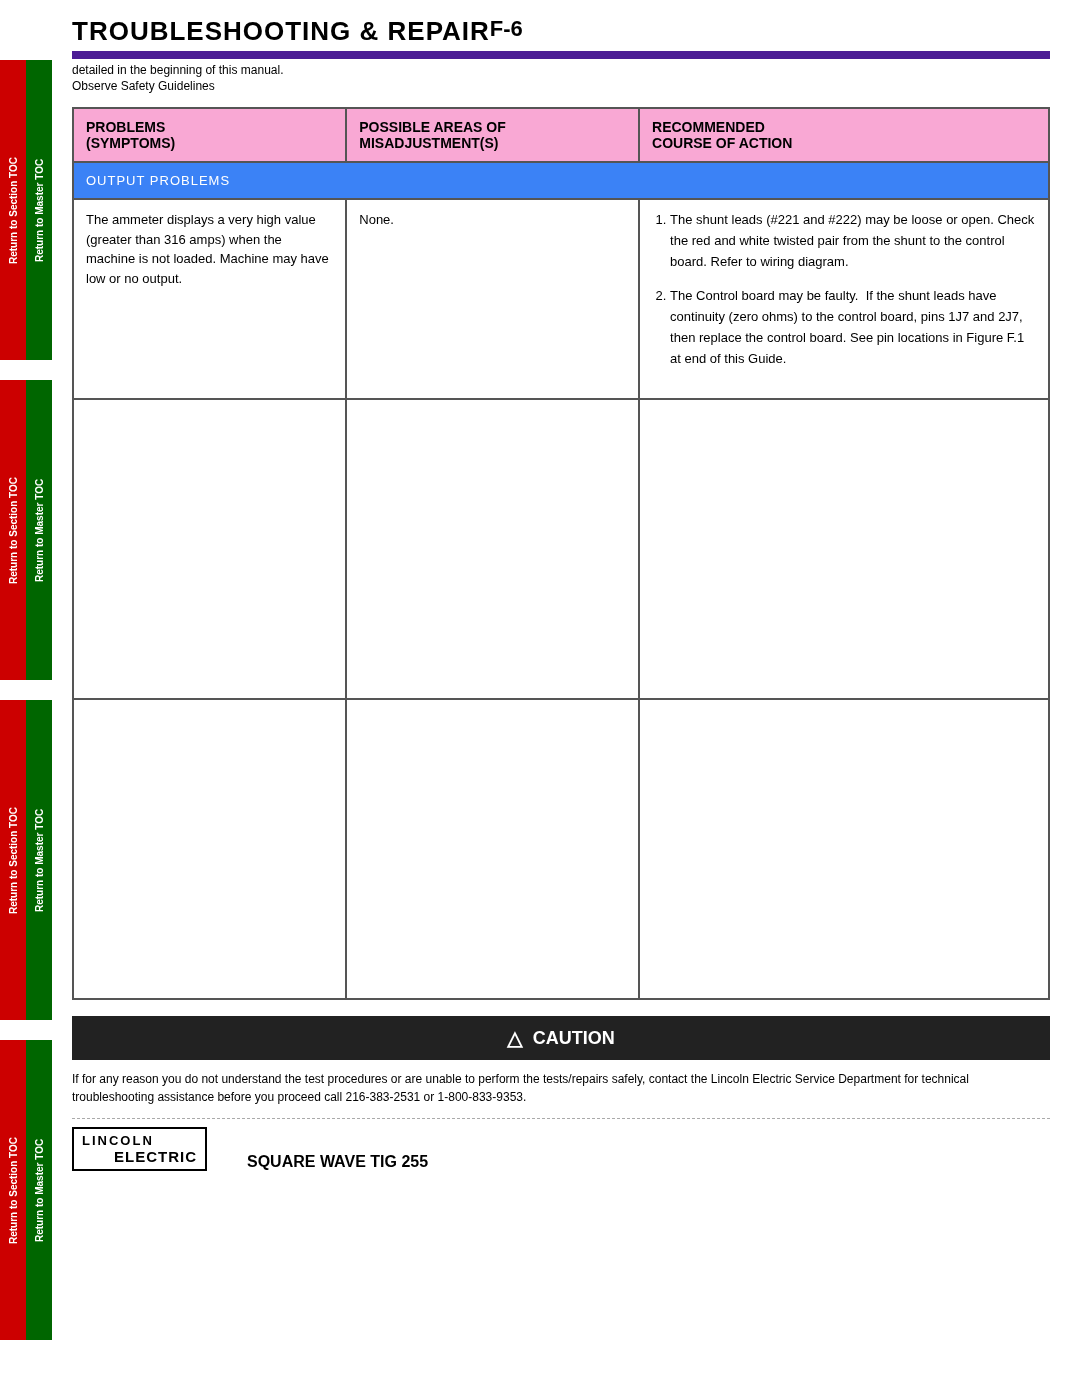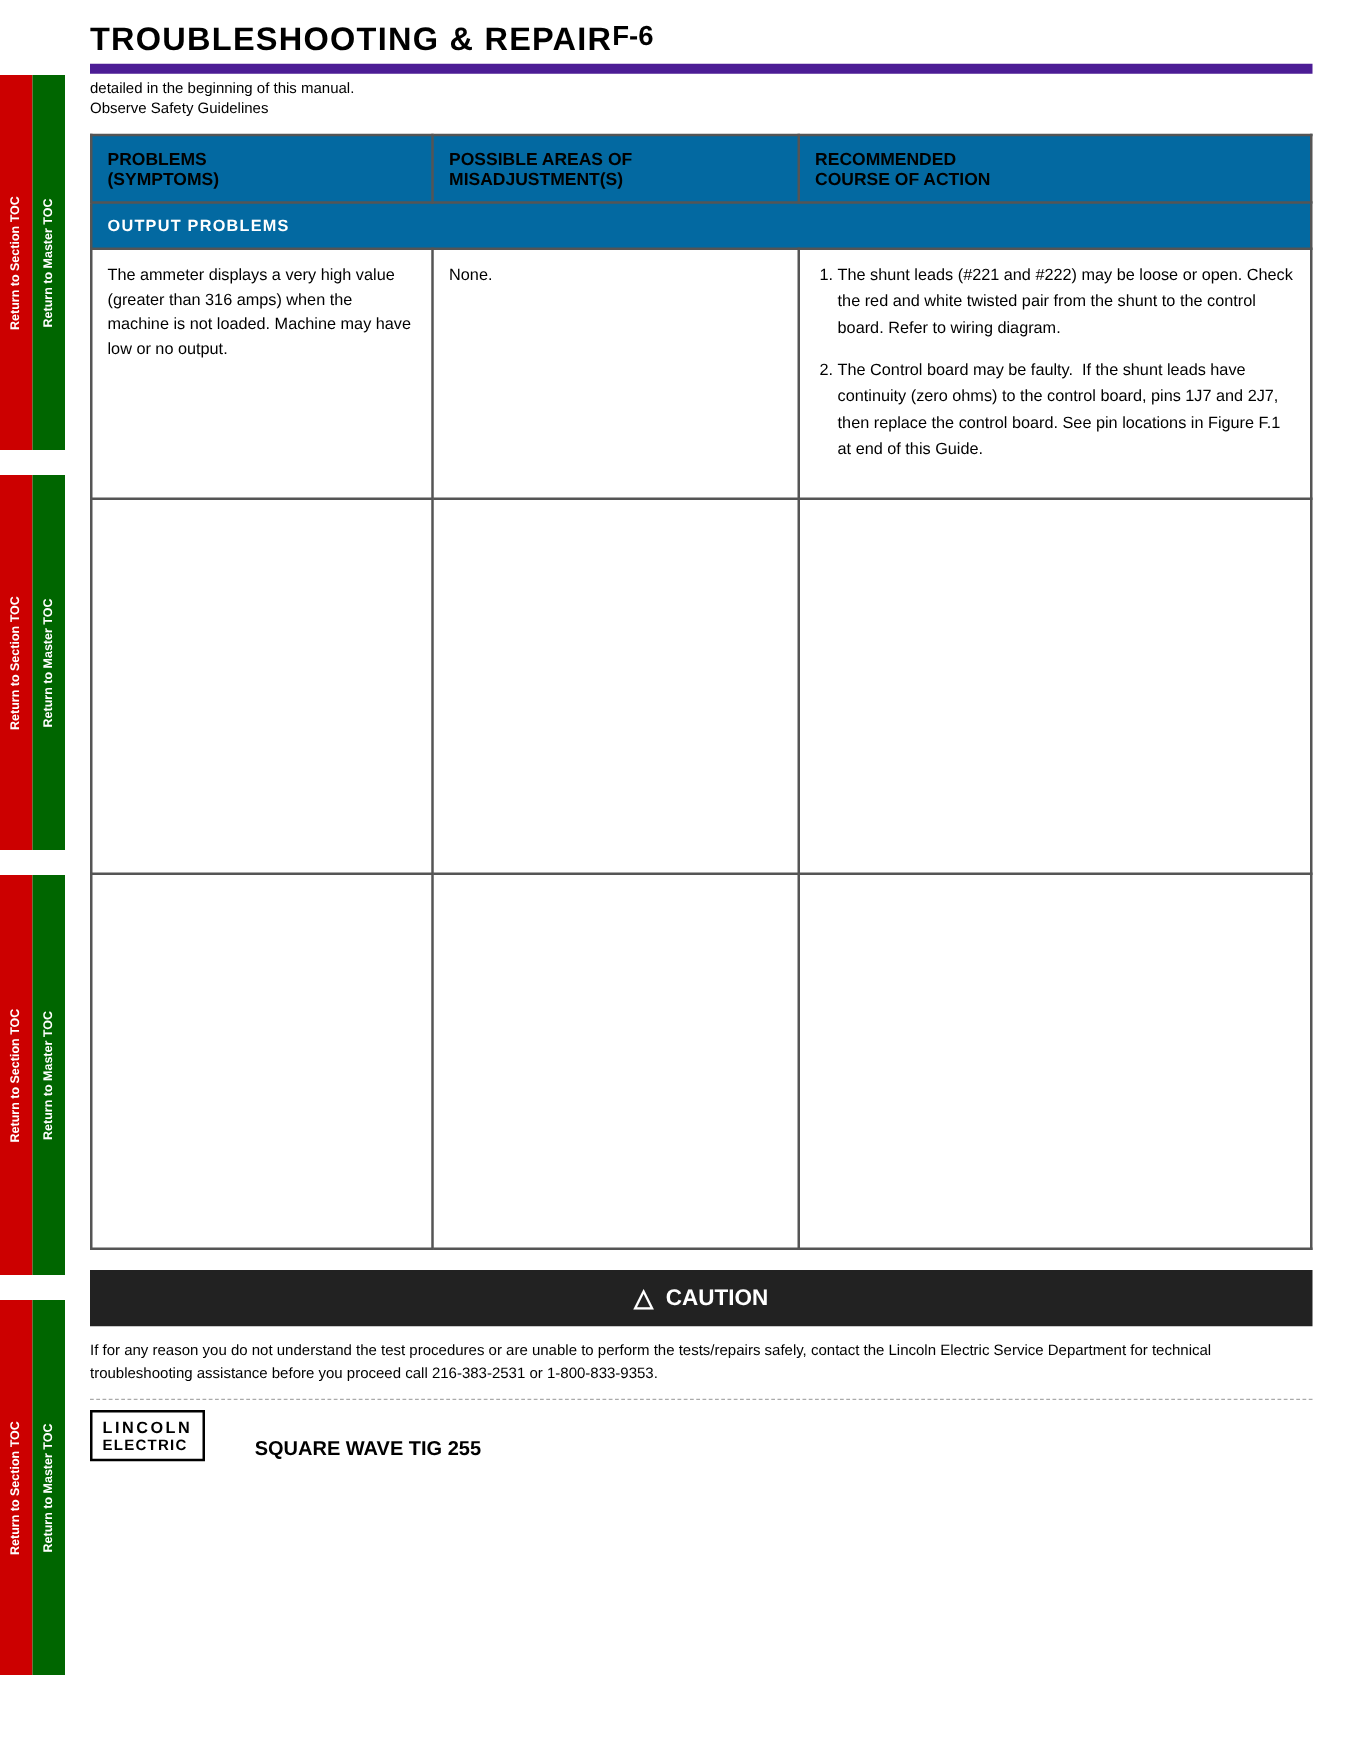--- a/index.html
+++ b/index.html
@@ -72,37 +72,37 @@
       border: 2px solid #555;
     }
 
     .main-table th {
       border: 2px solid #555;
       padding: 10px 12px;
       text-align: left;
       vertical-align: top;
       font-size: 14px;
       font-weight: bold;
-      background: #0369a1;
+      background: #f9a8d4;
     }
 
     .main-table td {
       border: 2px solid #555;
       padding: 10px 12px;
       text-align: left;
       vertical-align: top;
       font-size: 13px;
     }
 
     .output-problems-header {
-      background-color: #0369a1;
+      background-color: #3b82f6;
       color: #fff;
       text-align: center;
       font-size: 15px;
-      font-weight: bold;
+      font-weight: normal;
       padding: 6px;
       letter-spacing: 1px;
     }
 
     .col-problems { width: 28%; }
     .col-misadj { width: 30%; }
     .col-action { width: 42%; }
 
     .content-cell {
       height: 200px;
@@ -159,22 +159,23 @@
       font-weight: bold;
     }
 
     .lincoln-name {
       font-size: 13px;
       font-weight: bold;
       letter-spacing: 2px;
     }
 
     .lincoln-sub {
-      font-size: 12px;
+      font-size: 15px;
       letter-spacing: 1px;
+      margin-left: 32px;
     }
 
     .product-name {
       font-size: 16px;
       font-weight: bold;
     }
 
     .triangle-icon {
       font-size: 20px;
     }

